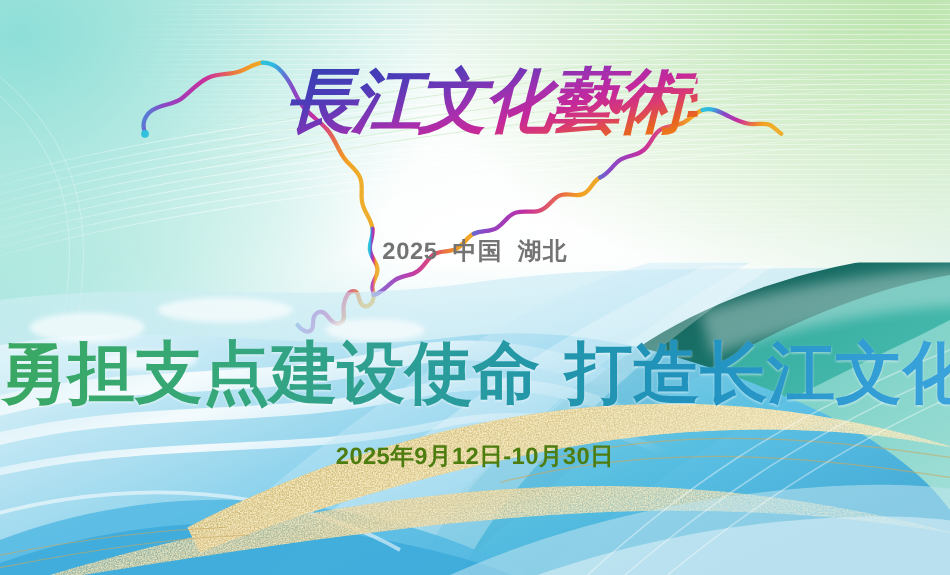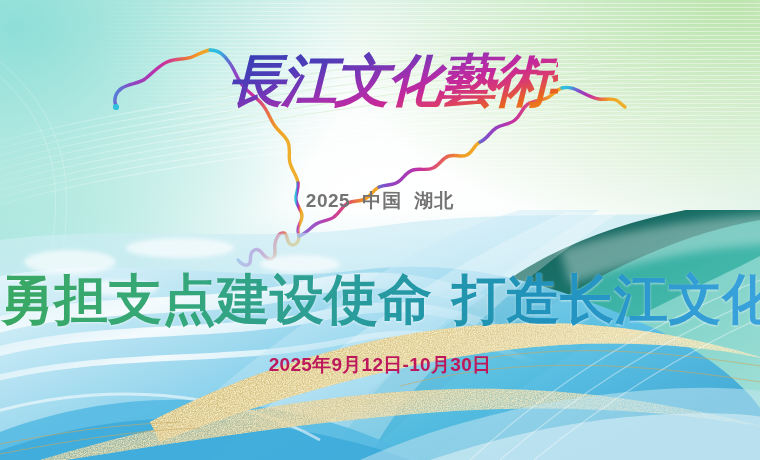--- a/index.html
+++ b/index.html
@@ -120,21 +120,21 @@
   .headline .gap { display: inline-block; width: 20px; }
 
   
   .date-line {
     position: absolute;
     left: 0; right: 0;
     top: 352px;
     text-align: center;
     font-size: 19px;
     font-weight: bold;
-    color: #be185d;
+    color: #4d7c0f;
     letter-spacing: 0.3px;
   }
 </style>
 </head>
 <body>
 
 <div id="poster">
 
   <div class="bg-layer bg-base"></div>
   <div class="bg-layer bg-stripes"></div>

